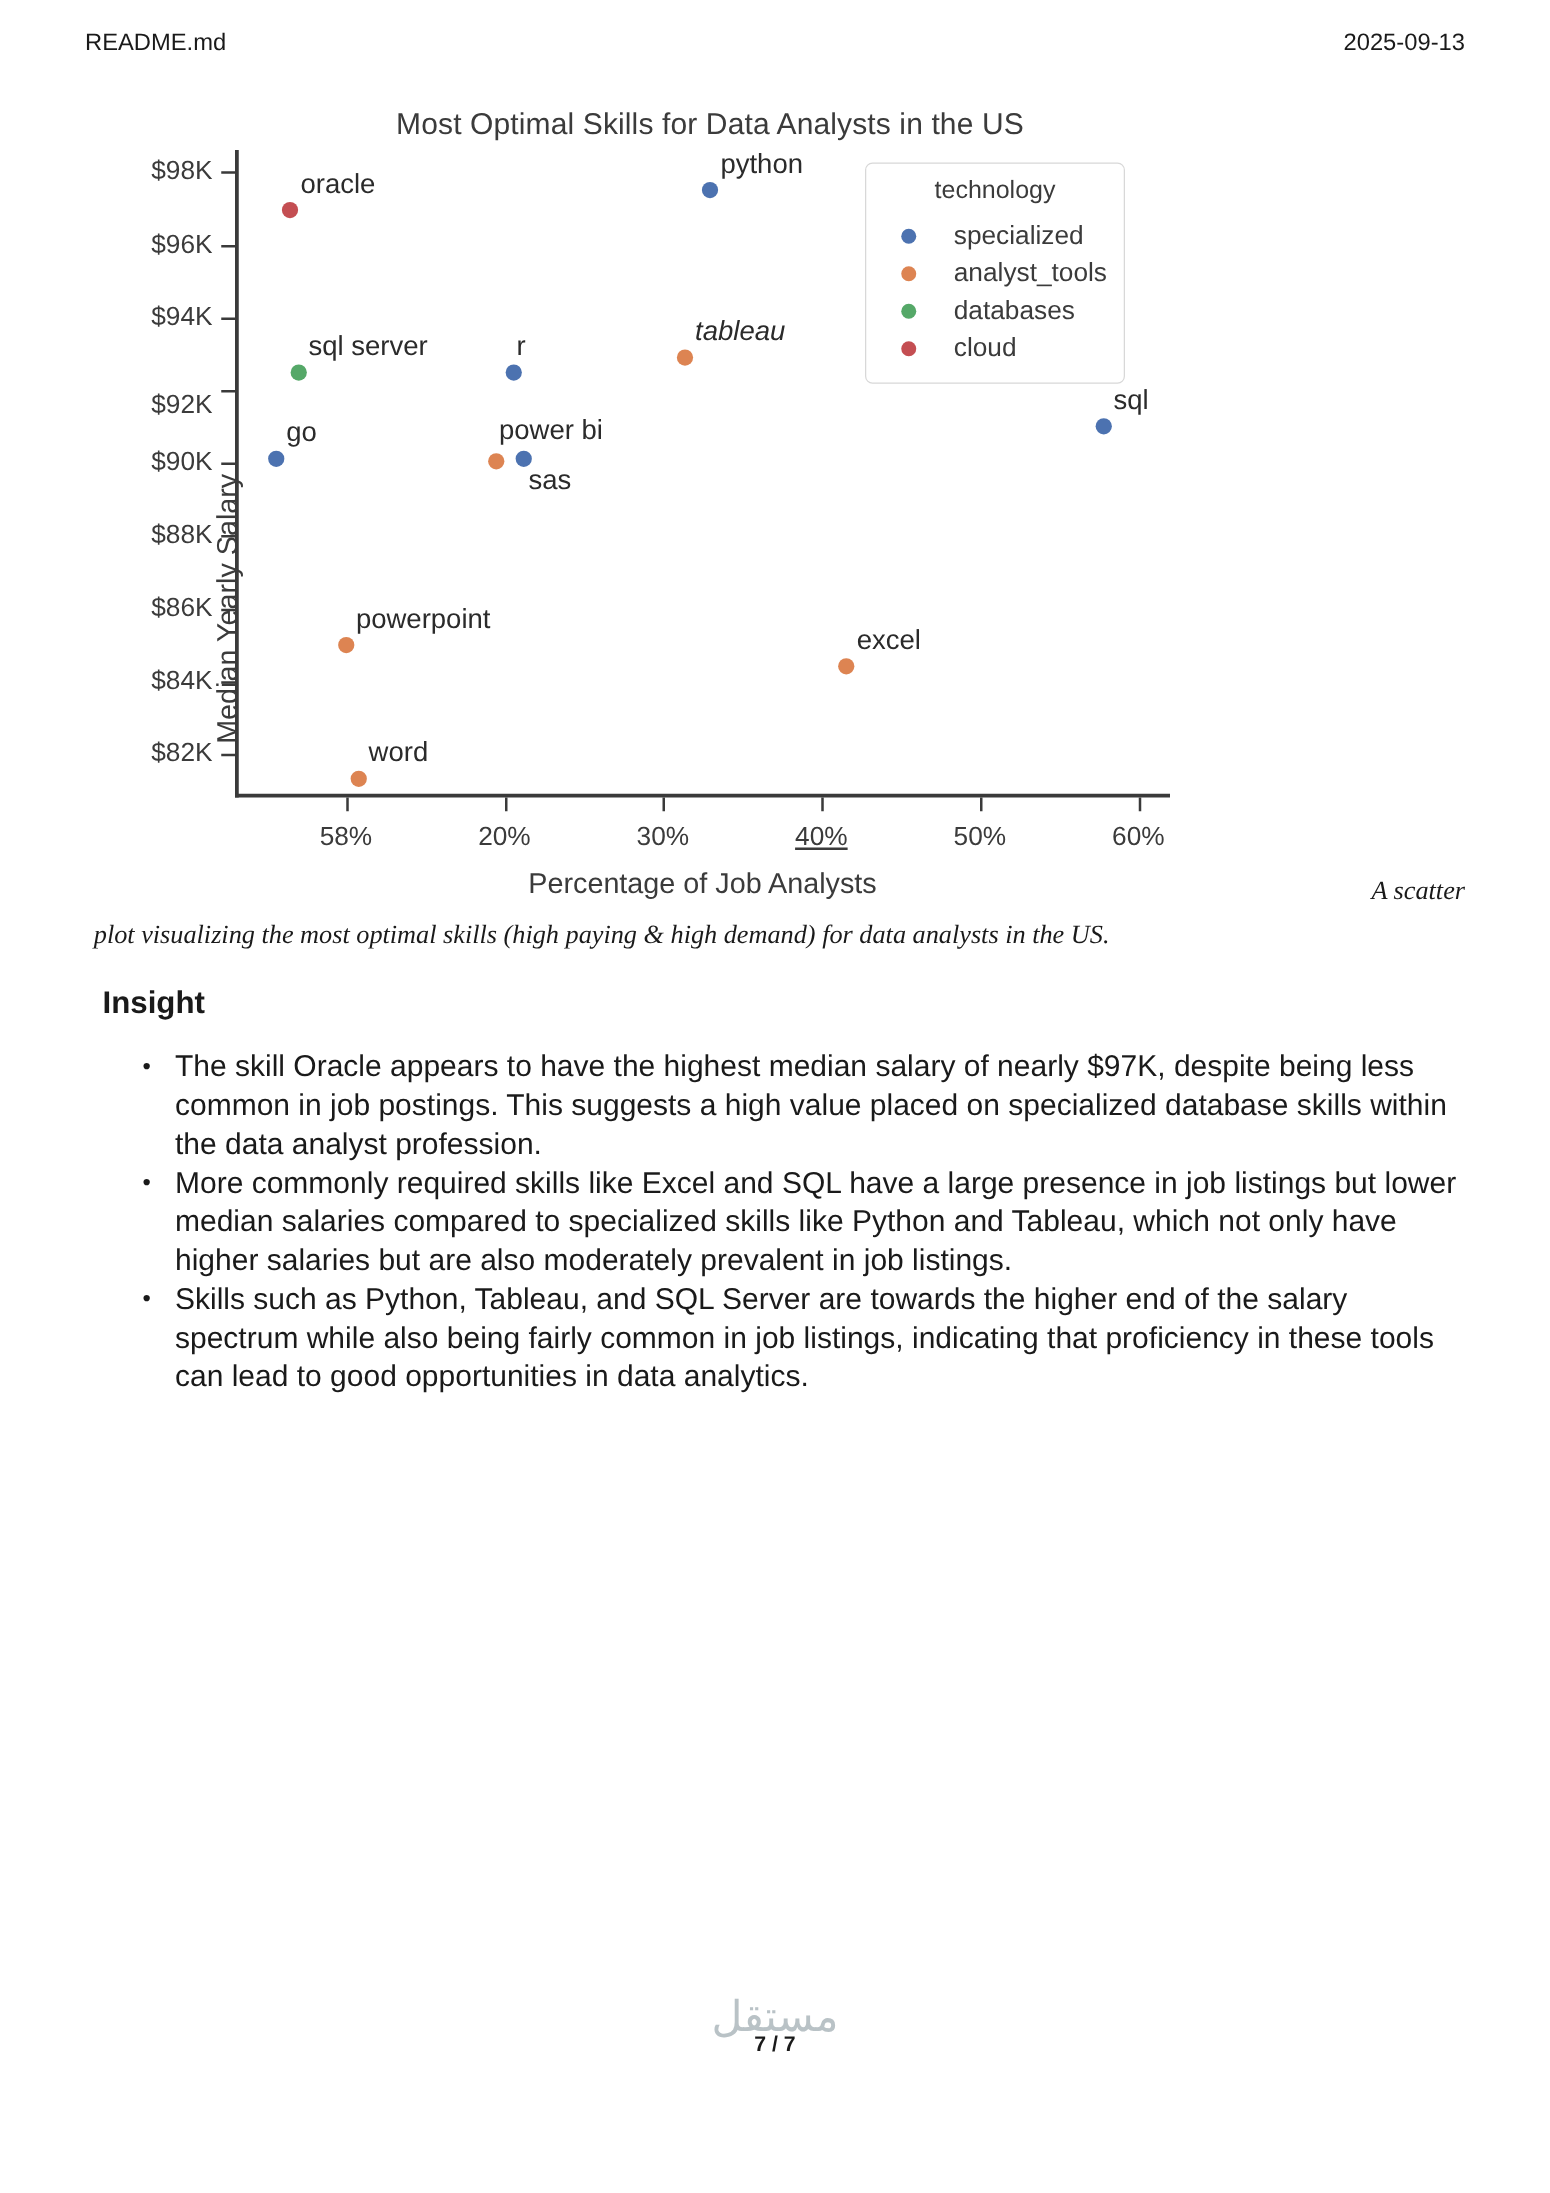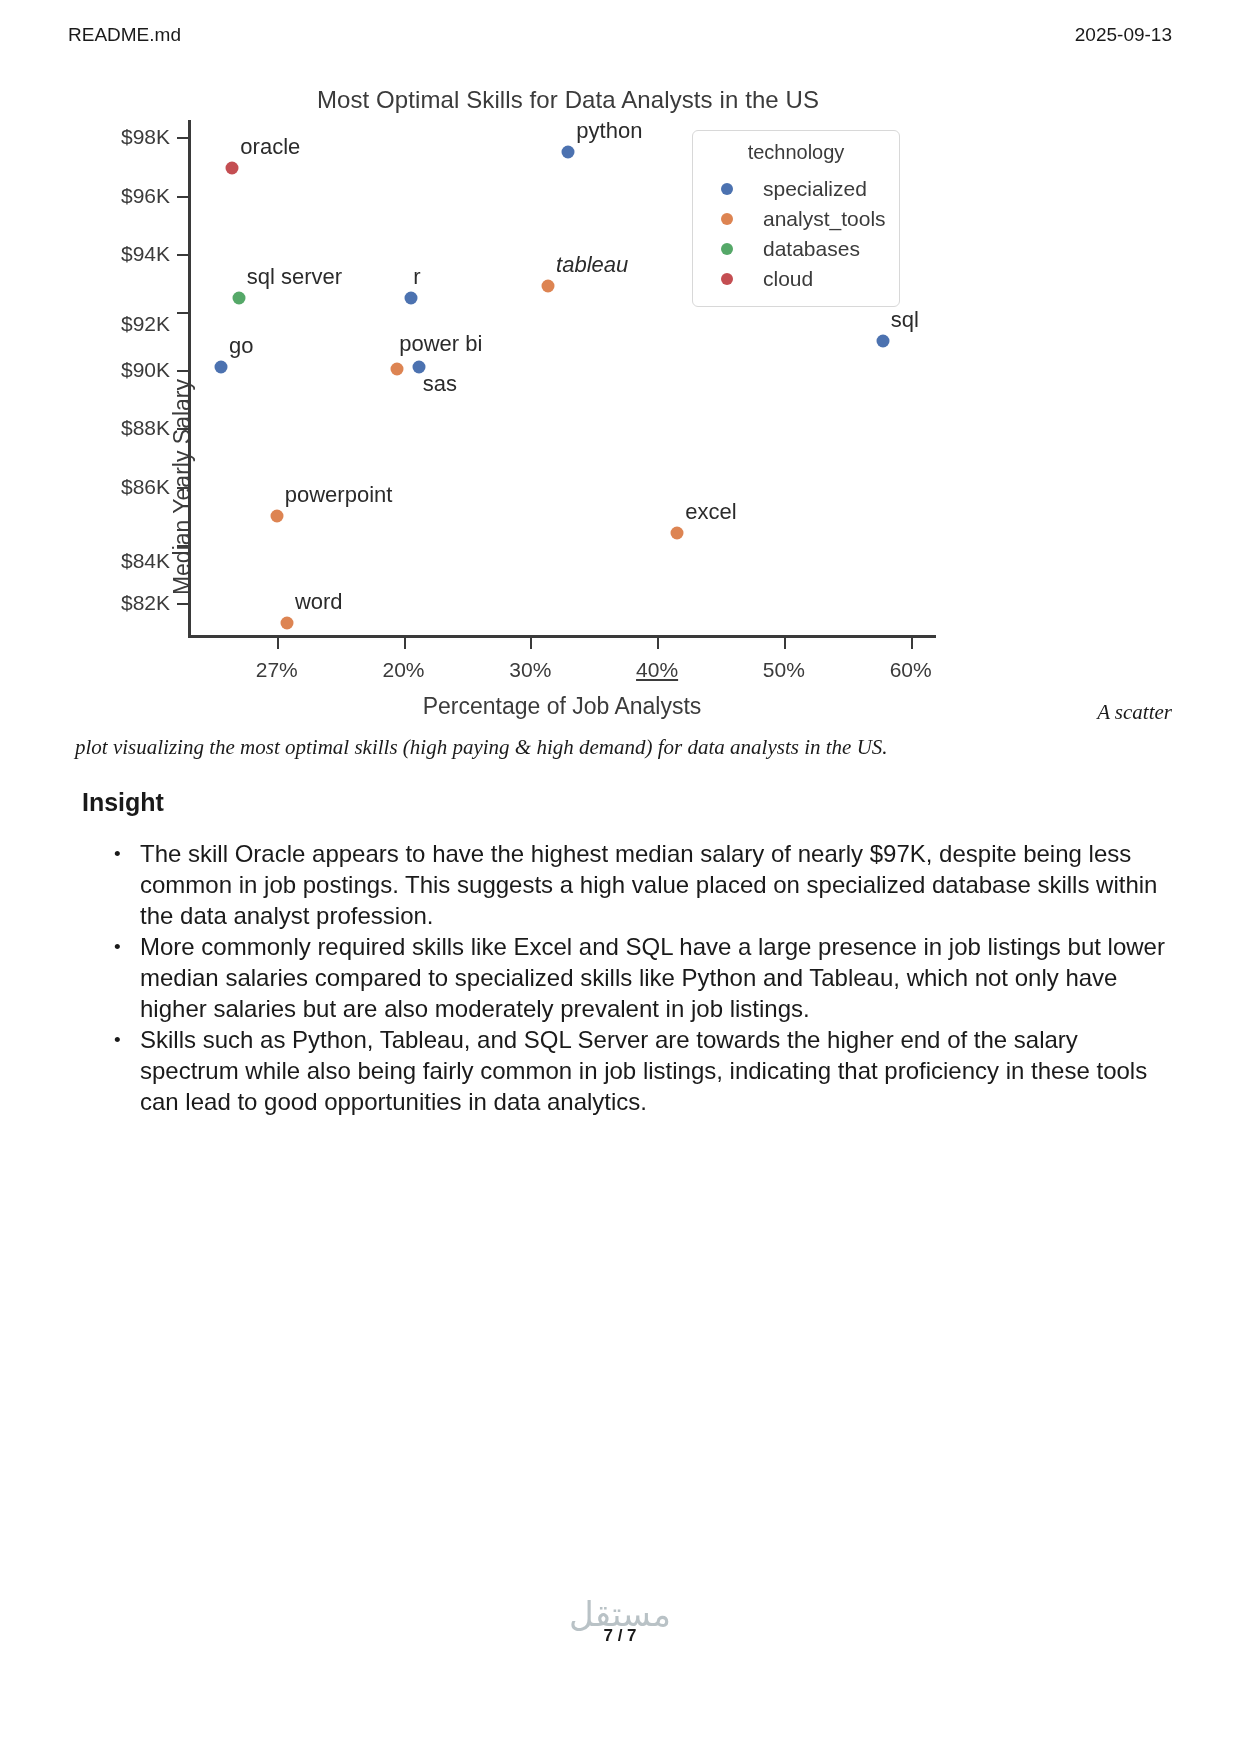--- a/index.html
+++ b/index.html
@@ -169,37 +169,37 @@
   <div class="chart-title">Most Optimal Skills for Data Analysts in the US</div>
 
   <div class="plot" id="plot">
     <div class="axis-line-y"></div>
     <div class="axis-line-x"></div>
     <div class="ylabel">Median Yearly Salary</div>
     <div class="xlabel">Percentage of Job Analysts</div>
   <div class="ytick" style="top: 483.079px;"></div>
       <div class="ytick-label" style="top: 483.079px;">$82K</div>
       <div class="ytick" style="top: 424.876px;"></div>
-      <div class="ytick-label" style="top: 441px;">$84K</div>
+      <div class="ytick-label" style="top: 425px;">$84K</div>
       <div class="ytick" style="top: 366.674px;"></div>
       <div class="ytick-label" style="top: 366.674px;">$86K</div>
       <div class="ytick" style="top: 308.472px;"></div>
       <div class="ytick-label" style="top: 308.472px;">$88K</div>
       <div class="ytick" style="top: 250.27px;"></div>
       <div class="ytick-label" style="top: 250.27px;">$90K</div>
       <div class="ytick" style="top: 192.067px;"></div>
       <div class="ytick-label" style="top: 204px;">$92K</div>
       <div class="ytick" style="top: 133.865px;"></div>
       <div class="ytick-label" style="top: 133.865px;">$94K</div>
       <div class="ytick" style="top: 75.6629px;"></div>
       <div class="ytick-label" style="top: 75.6629px;">$96K</div>
       <div class="ytick" style="top: 17.4607px;"></div>
       <div class="ytick-label" style="top: 17.4607px;">$98K</div>
       <div class="xtick" style="left: 88.7458px;"></div>
-      <div class="xtick-label" style="left: 88.7458px;">27%</div>
+      <div class="xtick-label" style="left: 88.7458px;">58%</div>
       <div class="xtick" style="left: 215.525px;"></div>
       <div class="xtick-label" style="left: 215.525px;">20%</div>
       <div class="xtick" style="left: 342.305px;"></div>
       <div class="xtick-label" style="left: 342.305px;">30%</div>
       <div class="xtick" style="left: 469.085px;"></div>
       <div class="xtick-label" style="left: 469.085px; text-decoration: underline;">40%</div>
       <div class="xtick" style="left: 595.864px;"></div>
       <div class="xtick-label" style="left: 595.864px;">50%</div>
       <div class="xtick" style="left: 722.644px;"></div>
       <div class="xtick-label" style="left: 722.644px;">60%</div>

